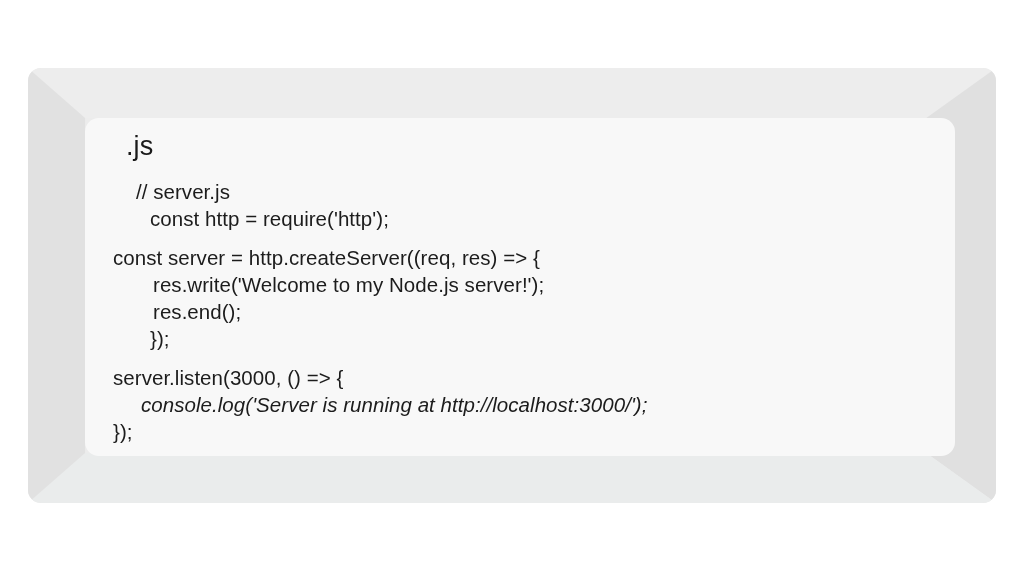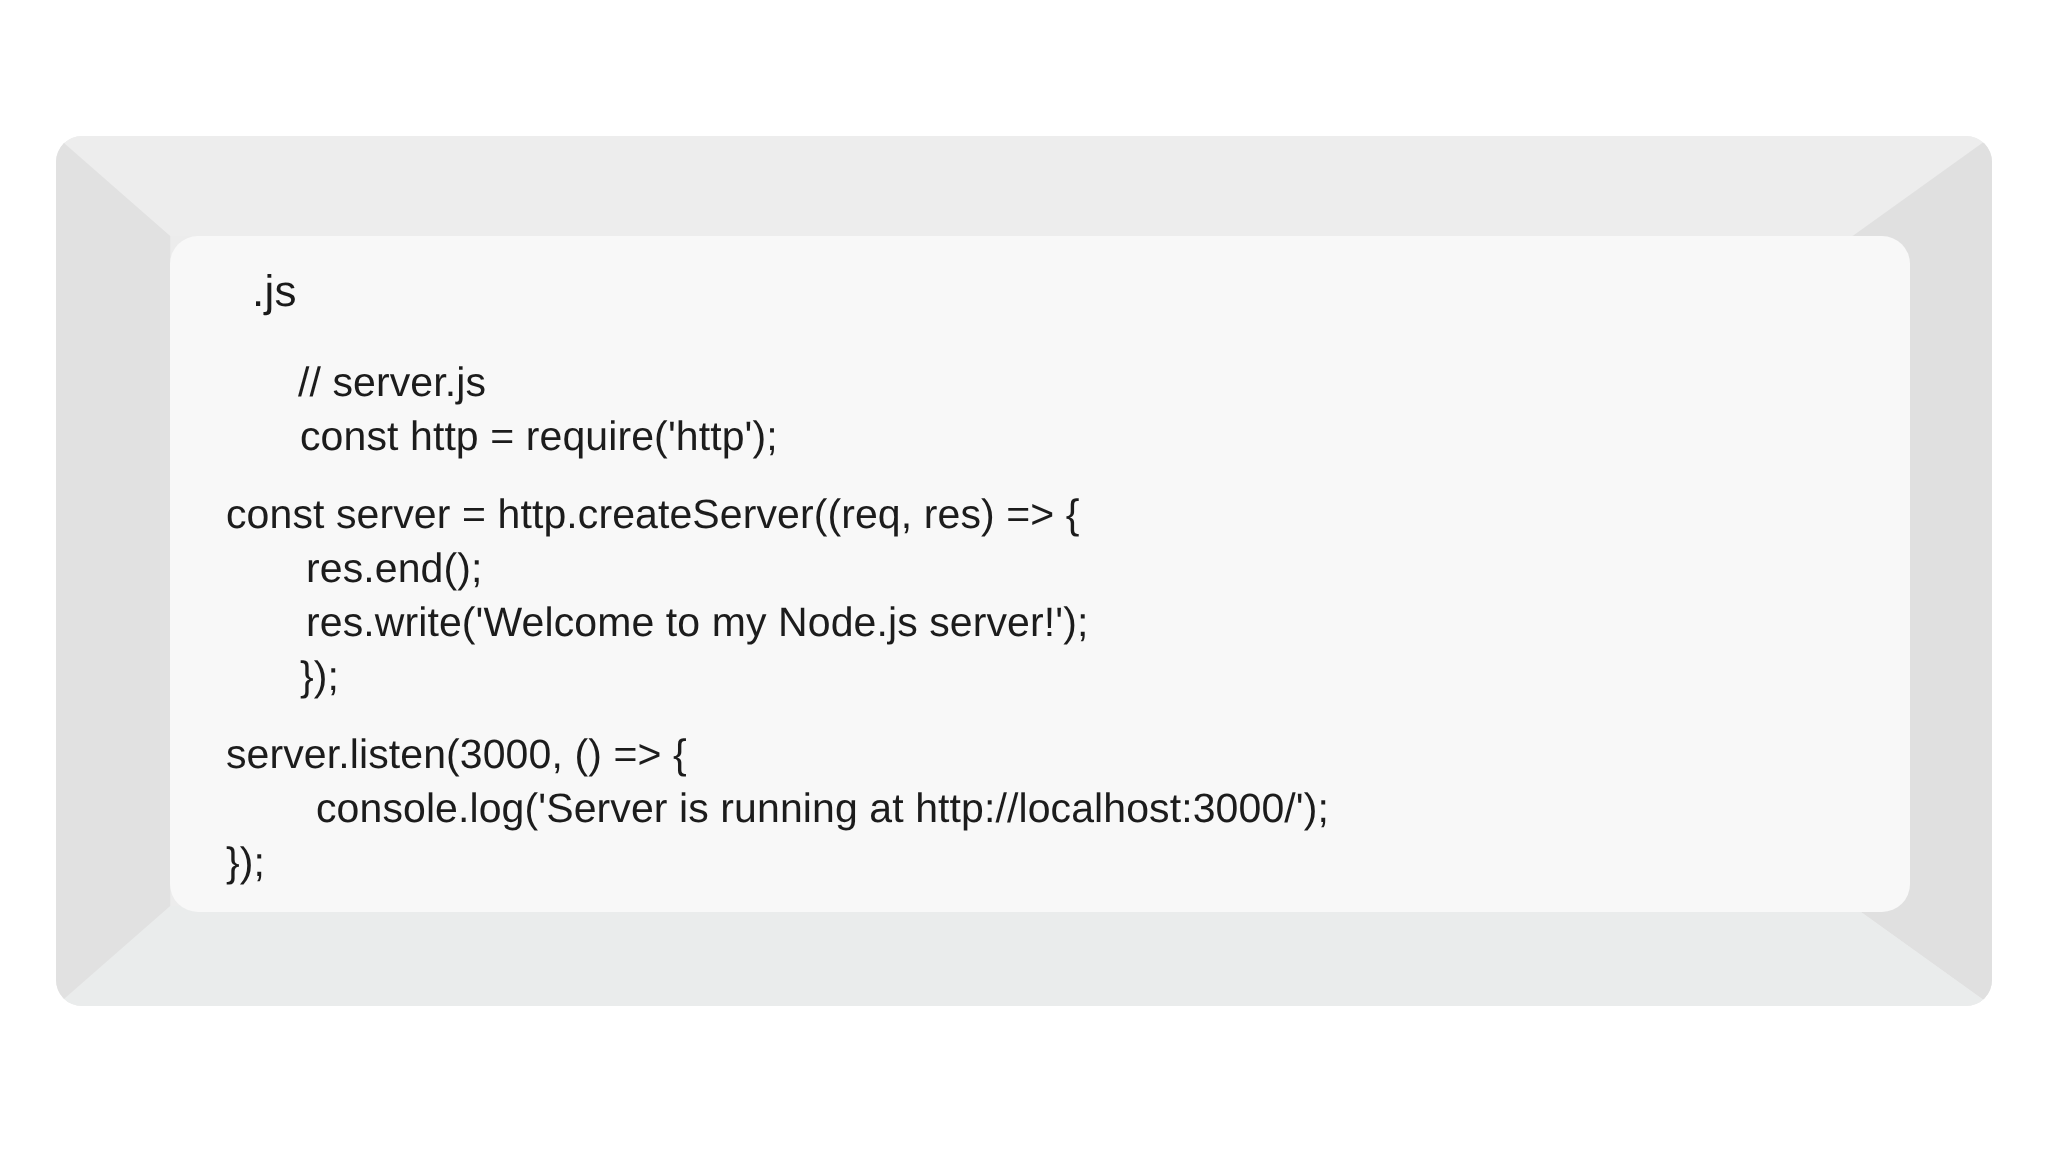--- a/index.html
+++ b/index.html
@@ -67,21 +67,21 @@
     height: 338px;
     background: #f8f8f8;
     border-radius: 14px;
     overflow: hidden;
   }
 
   .card-title {
     position: absolute;
     left: 41px;
     top: 13px;
-    font-size: 22px;
+    font-size: 27px;
     line-height: 30px;
     color: #1a1a1a;
     letter-spacing: 0.1px;
     white-space: pre;
   }
 
   .code-block {
     position: absolute;
     left: 0;
     top: 60px;
@@ -98,23 +98,23 @@
   .code-group:last-child {
     margin-bottom: 0;
   }
 
   .code-line {
     white-space: pre;
     padding-left: 45px;
   }
   .code-line.ind-1  { padding-left: 65px; }
   .code-line.ind-2  { padding-left: 28px; }
-  .code-line.ind-3  { padding-left: 64px; }
+  .code-line.ind-3  { padding-left: 51px; }
   .code-line.ind-4  { padding-left: 68px; }
-  .code-line.ind-5  { padding-left: 73px; }
+  .code-line.ind-5  { padding-left: 56px; font-style: italic; }
 </style>
 </head>
 <body>
 
 <div class="stage">
 
   <div class="bevel-frame">
     <div class="bevel-face bevel-top"></div>
     <div class="bevel-face bevel-right"></div>
     <div class="bevel-face bevel-bottom"></div>
@@ -124,22 +124,22 @@
   <div class="code-card">
     <div class="card-title">.js</div>
 
     <div class="code-block">
         <div class="code-group">
           <div class="code-line ind-3">// server.js</div>
           <div class="code-line ind-1">const http = require('http');</div>
         </div>
         <div class="code-group">
           <div class="code-line ind-2">const server = http.createServer((req, res) =&gt; {</div>
+          <div class="code-line ind-4">res.write('Welcome to my Node.js server!');</div>
           <div class="code-line ind-4">res.end();</div>
-          <div class="code-line ind-4">res.write('Welcome to my Node.js server!');</div>
           <div class="code-line ind-1">});</div>
         </div>
         <div class="code-group">
           <div class="code-line ind-2">server.listen(3000, () =&gt; {</div>
           <div class="code-line ind-5">console.log('Server is running at http://localhost:3000/');</div>
           <div class="code-line ind-2">});</div>
         </div>
       </div>
   </div>
 

